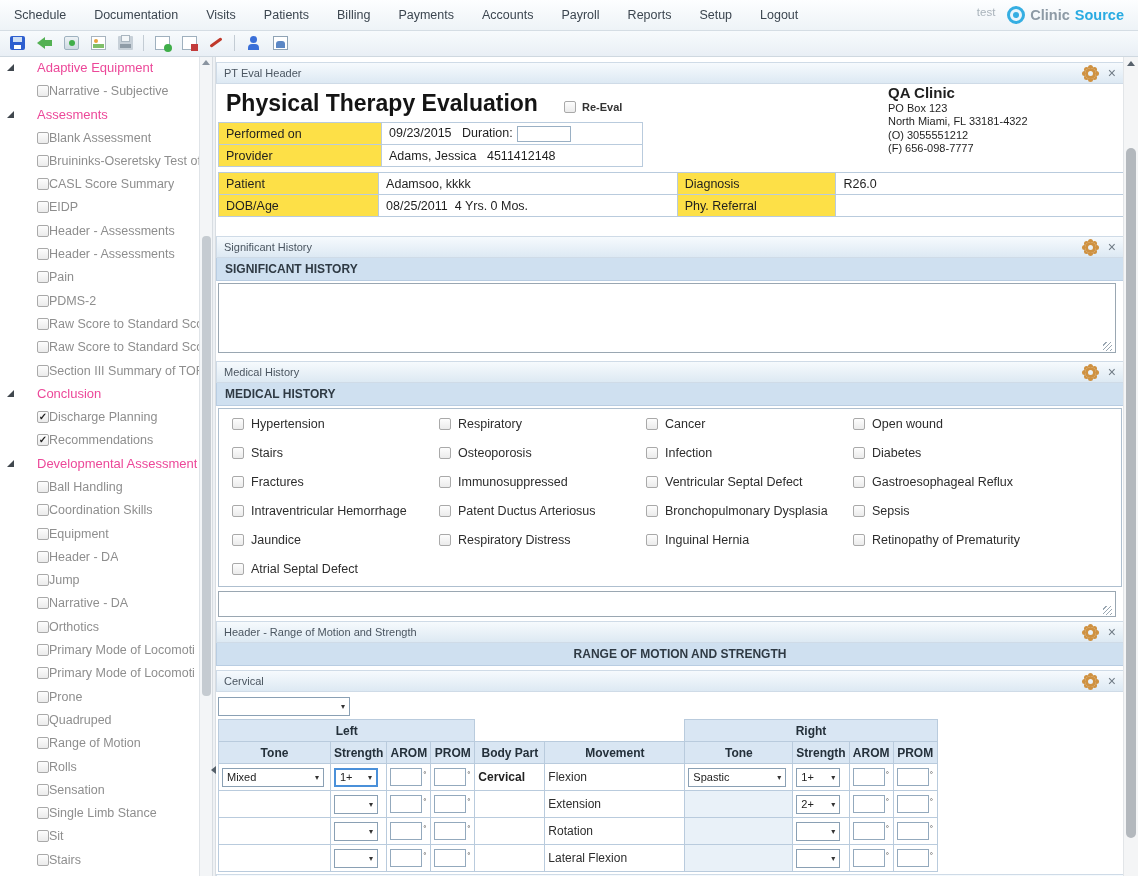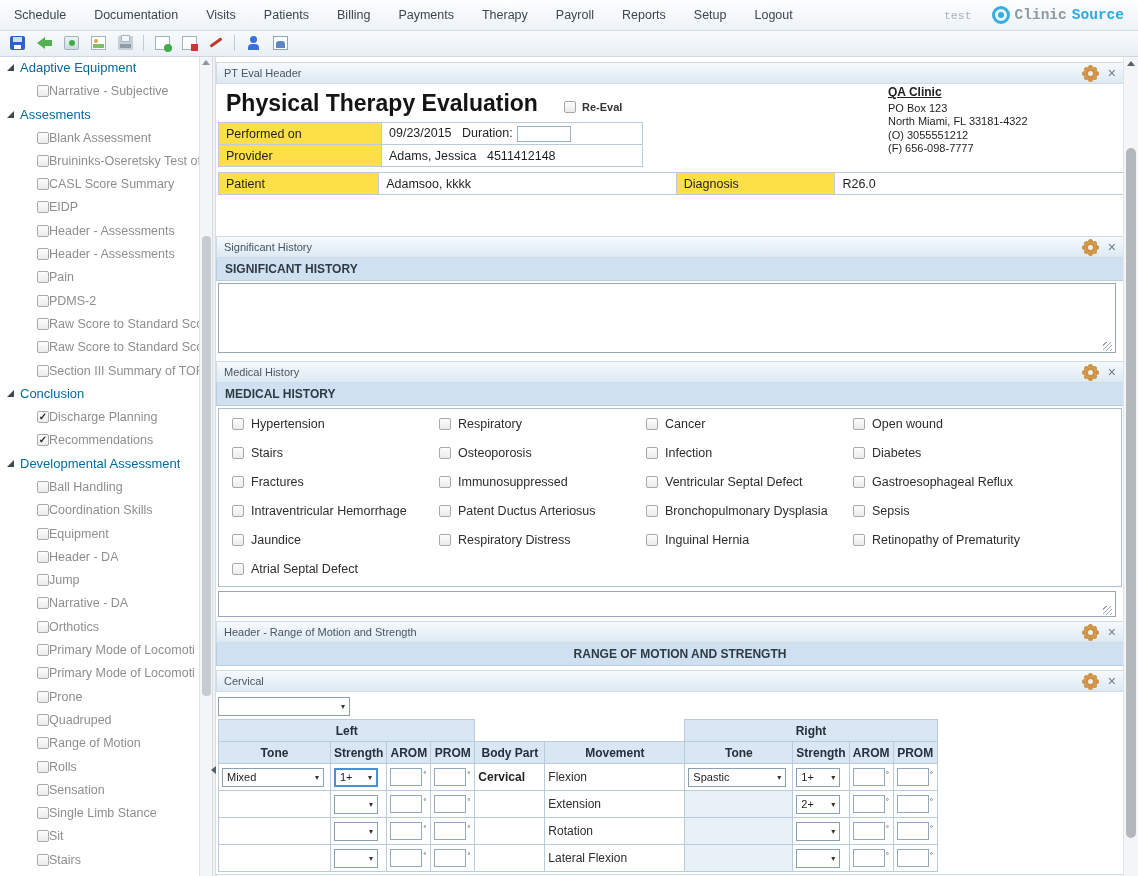--- a/index.html
+++ b/index.html
@@ -1,21 +1,21 @@
 <!DOCTYPE html>
 <html><head>
 <meta charset="utf-8">
 <style>
   html,body{margin:0;padding:0;}
   body{width:1138px;height:876px;overflow:hidden;font-family:"Liberation Sans",sans-serif;background:#fff;position:relative;}
 
   
   .menubar{position:absolute;top:0;left:0;right:0;height:30px;background:linear-gradient(#fdfeff,#eef3f7);border-bottom:1px solid #d5dde4;display:flex;align-items:center;z-index:6;}
   .menu-item{padding:0 14px;font-size:12.5px;color:#3c4650;cursor:pointer;white-space:nowrap;}
-  .menu-right{margin-left:auto;display:flex;align-items:center;gap:20px;padding-right:14px;font-family:Liberation Mono, monospace;}
+  .menu-right{margin-left:auto;display:flex;gap:12px;padding-right:14px;}
   .user-label{color:#a9b3bb;font-size:11.5px;}
   .brand{display:flex;align-items:center;gap:5px;font-size:14.5px;}
   .brand-icon{width:18px;height:18px;border:3px solid #35aee2;border-radius:50%;box-sizing:border-box;position:relative;background:#eaf6fc;}
   .brand-icon::after{content:"";position:absolute;left:3px;top:3px;width:6px;height:6px;border-radius:50%;background:#35aee2;}
   .brand-clinic{color:#8d9aa5;font-weight:bold;}
   .brand-source{color:#29abe2;font-weight:bold;}
 
   
   .toolbar{position:absolute;top:30px;left:0;right:0;height:26px;background:linear-gradient(#f8fbfd,#e9eff5);border-bottom:1px solid #cfd8e0;display:flex;align-items:center;padding-left:8px;gap:9px;z-index:5;}
   .tbtn{width:18px;height:17px;display:flex;align-items:center;justify-content:center;cursor:pointer;}
@@ -39,21 +39,21 @@
   .ic-doc-reject::after{content:"";position:absolute;right:-2px;bottom:-2px;width:7px;height:7px;background:#c23b3b;}
   .ic-sign-pen::before{content:"";position:absolute;left:0px;top:5px;width:14px;height:3px;background:#c0392b;transform:rotate(-35deg);border-radius:2px;}
   .ic-patient-user::before{content:"";position:absolute;left:4px;top:0;width:7px;height:7px;border-radius:50%;background:#3a6fd8;}
   .ic-patient-user::after{content:"";position:absolute;left:2px;bottom:0;width:11px;height:6px;border-radius:4px 4px 0 0;background:#3a6fd8;}
   .ic-patient-photo{background:#fff;border:1px solid #8fa3b5;box-sizing:border-box;}
   .ic-patient-photo::after{content:"";position:absolute;left:2px;bottom:1px;right:2px;height:7px;background:#5b87c5;border-radius:3px 3px 0 0;}
 
   
   .sidebar{position:absolute;top:56px;left:0;width:199px;bottom:0;background:#fff;overflow:hidden;}
   .tree-row{height:23.3px;display:flex;align-items:center;cursor:pointer;}
-  .tree-row.parent{padding-left:7px;gap:6px;color:#0369a1;font-size:13px;}
+  .tree-row.parent{padding-left:7px;gap:23px;color:#ec4899;font-size:13px;}
   .tree-row.child{padding-left:37px;color:#8e8e8e;font-size:12.5px;}
   .tri{width:0;height:0;border-left:7px solid transparent;border-bottom:7px solid #40474e;}
   .cb{width:12px;height:12px;min-width:12px;border:1px solid #a9a9a9;border-radius:2px;background:linear-gradient(#fdfdfd,#ebebeb);box-sizing:border-box;display:flex;align-items:center;justify-content:center;font-size:10px;font-weight:bold;color:#1d1d1d;line-height:1;}
   .tree-label{white-space:nowrap;overflow:hidden;}
 
   .sidebar-scroll{position:absolute;top:56px;left:199px;width:13px;bottom:0;background:#f3f5f7;border-left:1px solid #e0e4e8;}
   .sb-up{position:absolute;top:4px;left:2px;width:0;height:0;border-left:4px solid transparent;border-right:4px solid transparent;border-bottom:5px solid #8a94a0;}
   .sb-thumb{position:absolute;left:2px;width:9px;top:180px;height:460px;border-radius:4px;background:#c5cbd1;}
   .splitter{position:absolute;top:56px;left:212px;width:4px;bottom:0;background:#eef1f4;border-left:1px solid #d8dde2;border-right:1px solid #d8dde2;box-sizing:border-box;}
   .split-arrow{position:absolute;top:710px;left:-2px;width:0;height:0;border-top:4px solid transparent;border-bottom:4px solid transparent;border-right:5px solid #55606a;}
@@ -70,21 +70,21 @@
     box-shadow:0 -6px 0 -3px #cf9140,0 6px 0 -3px #cf9140,-6px 0 0 -3px #cf9140,6px 0 0 -3px #cf9140,-4px -4px 0 -3px #cf9140,4px 4px 0 -3px #cf9140,-4px 4px 0 -3px #cf9140,4px -4px 0 -3px #cf9140;}
   .pclose{color:#6f7a84;font-size:14px;margin-left:12px;cursor:pointer;line-height:1;}
   .sec-head{background:#cfe0f0;border:1px solid #b9cde2;border-top:none;padding:4px 8px;font-size:12px;font-weight:bold;color:#2f3a44;}
   .sec-head.center{text-align:center;padding-left:28px;}
 
   
   .p1{position:relative;height:152px;}
   .p1-title{position:absolute;left:10px;top:6px;font-size:23px;font-weight:bold;color:#141414;}
   .reeval{position:absolute;left:348px;top:17px;display:flex;gap:6px;align-items:center;font-size:11px;font-weight:bold;color:#333;}
   .clinic{position:absolute;left:672px;top:2px;font-size:11px;color:#1f1f1f;line-height:13.5px;}
-  .clinic-name{font-size:12px;font-weight:bold;margin-bottom:2px;text-decoration:underline;}
+  .clinic-name{font-size:15px;font-weight:bold;margin-bottom:2px;}
   table.ptable{position:absolute;border-collapse:collapse;font-size:12.5px;background:#fff;}
   table.ptable td{border:1px solid #b9cbdd;padding:2px 7px;height:17px;color:#1f1f1f;white-space:pre;}
   table.ptable td.lbl{background:#fde047;}
   .perf-table{left:2px;top:38px;}
   .pat-table{left:2px;top:88px;}
   .dur-input{width:48px;height:12px;border:1px solid #9ab0c4;margin-left:4px;vertical-align:middle;}
   input,textarea{font-family:"Liberation Sans",sans-serif;outline:none;}
 
   
   .ta{display:block;margin:2px 2px 0 2px;width:898px;height:68px;border:1px solid #9aa7b2;position:relative;background:#fff;box-sizing:border-box;resize:none;}
@@ -122,21 +122,21 @@
 <body>
 
 <div class="menubar">
   <div id="menu-items" style="display:flex;align-items:flex-end;">
       <span class="menu-item">Schedule</span>
       <span class="menu-item">Documentation</span>
       <span class="menu-item">Visits</span>
       <span class="menu-item">Patients</span>
       <span class="menu-item">Billing</span>
       <span class="menu-item">Payments</span>
-      <span class="menu-item">Therapy</span>
+      <span class="menu-item">Accounts</span>
       <span class="menu-item">Payroll</span>
       <span class="menu-item">Reports</span>
       <span class="menu-item">Setup</span>
       <span class="menu-item">Logout</span>
     </div>
   <div class="menu-right">
     <span class="user-label">test</span>
     <span class="brand">
       <span class="brand-icon"></span>
       <span class="brand-clinic">Clinic</span>
@@ -363,20 +363,26 @@
         </tr>
       </tbody>
         </table>
       <table class="ptable pat-table">
         <tbody>
             <tr>
           <td class="lbl" style="width:148px;margin-top:45px;">Patient</td>
           <td style="width:288px;">Adamsoo, kkkk</td>
           <td class="lbl" style="width:146px;">Diagnosis</td>
           <td style="width:280px;">R26.0</td>
+        </tr>
+        <tr>
+          <td class="lbl">DOB/Age</td>
+          <td>08/25/2011  4 Yrs. 0 Mos.</td>
+          <td class="lbl">Phy. Referral</td>
+          <td></td>
         </tr>
       </tbody>
         </table>
     </div>
   </div>
 
   <div class="panel">
     <div class="pbar">
       <span class="pbar-title">Significant History</span>
       <span class="gear"></span>

